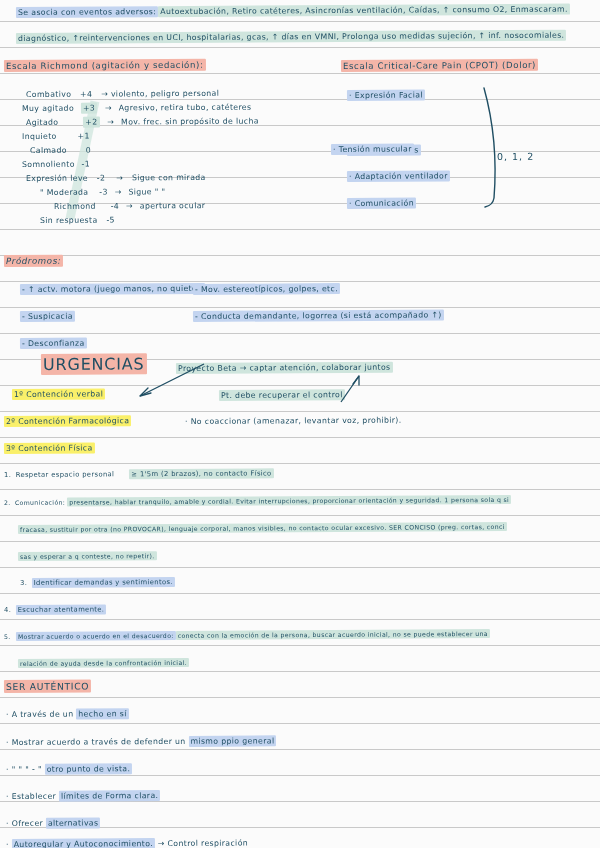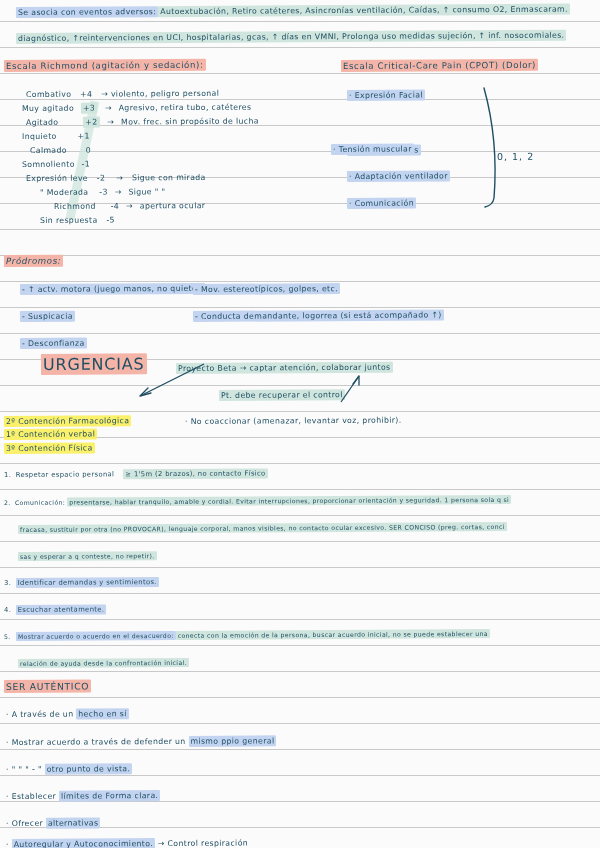--- a/index.html
+++ b/index.html
@@ -177,21 +177,21 @@
     <div class="ln med" style="left:193px; top:285px;">
       <span class="hl hl-blue">- Mov. estereotípicos, golpes, etc.</span>
     </div>
     <div class="ln med" style="left:193px; top:312px;">
       <span class="hl hl-blue">- Conducta demandante, logorrea (si está acompañado ↑)</span>
     </div>
 
     <div class="ln" style="left:4px; top:360px; font-size:16px; letter-spacing:0.8px;margin-left:37px;">
       <span class="hl hl-pink">URGENCIAS</span>
     </div>
-    <div class="ln med" style="left:4px; top:390px;margin-top:40px;">
+    <div class="ln med" style="left:12px; top:390px;">
       <span class="hl hl-yellow">1º Contención verbal</span>
     </div>
     <div class="ln med" style="left:4px; top:417px;">
       <span class="hl hl-yellow">2º Contención Farmacológica</span>
     </div>
     <div class="ln med" style="left:4px; top:444px;">
       <span class="hl hl-yellow">3º Contención Física</span>
     </div>
 
     <div class="ln med" style="left:176px; top:364px;">
@@ -208,35 +208,35 @@
       <path d="M74 4 L10 36" stroke="#1f4e63" stroke-width="1.3" fill="none"></path>
       <path d="M10 36 L21 33 M10 36 L18 28" stroke="#1f4e63" stroke-width="1.3" fill="none" stroke-linecap="round"></path>
     </svg>
     <svg class="arrowsvg" style="left:337px; top:372px;" width="30" height="32" viewBox="0 0 30 32">
       <path d="M4 30 L22 4" stroke="#1f4e63" stroke-width="1.3" fill="none"></path>
       <path d="M22 4 L16 12 M22 4 L22 13" stroke="#1f4e63" stroke-width="1.3" fill="none" stroke-linecap="round"></path>
     </svg>
 
     <div class="ln sm" style="left:4px; top:470px;">
       <span>1.</span>
-      <span style="margin-left:2px">Respetar espacio personal</span><span class="hl hl-green" style="margin-left:9px">≥ 1'5m (2 brazos), no contacto Físico</span>
+      <span style="margin-left:2px">Respetar espacio personal</span><span class="hl hl-green" style="margin-left:15px">≥ 1'5m (2 brazos), no contacto Físico</span>
     </div>
 
     <div class="ln tiny" style="left:4px; top:498px;">
       <span>2.</span>
       <span style="margin-left:2px">Comunicación:</span><span class="hl hl-green" style="margin-left:2px">presentarse, hablar tranquilo, amable y cordial. Evitar interrupciones, proporcionar orientación y seguridad. 1 persona sola q si</span>
     </div>
     <div class="ln tiny" style="left:18px; top:525px;">
       <span class="hl hl-green">fracasa, sustituir por otra (no PROVOCAR), lenguaje corporal, manos visibles, no contacto ocular excesivo. SER CONCISO (preg. cortas, conci</span>
     </div>
     <div class="ln tiny" style="left:18px; top:552px;">
       <span class="hl hl-green">sas y esperar a q conteste, no repetir).</span>
     </div>
 
-    <div class="ln sm" style="left:4px; top:578px;text-align:right;">
+    <div class="ln sm" style="left:20px; top:578px;text-align:right;">
       <span>3.</span>
       <span class="hl hl-blue" style="margin-left:2px">Identificar demandas y sentimientos.</span>
     </div>
     <div class="ln sm" style="left:4px; top:605px;">
       <span>4.</span>
       <span class="hl hl-blue" style="margin-left:2px">Escuchar atentamente.</span>
     </div>
 
     <div class="ln tiny" style="left:4px; top:632px;">
       <span>5.</span>

